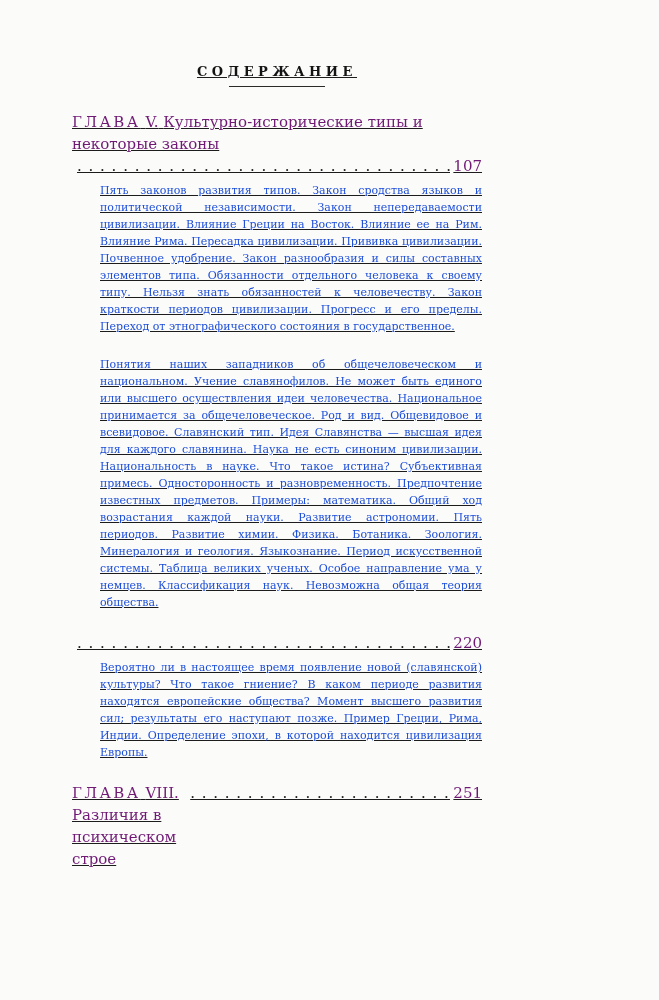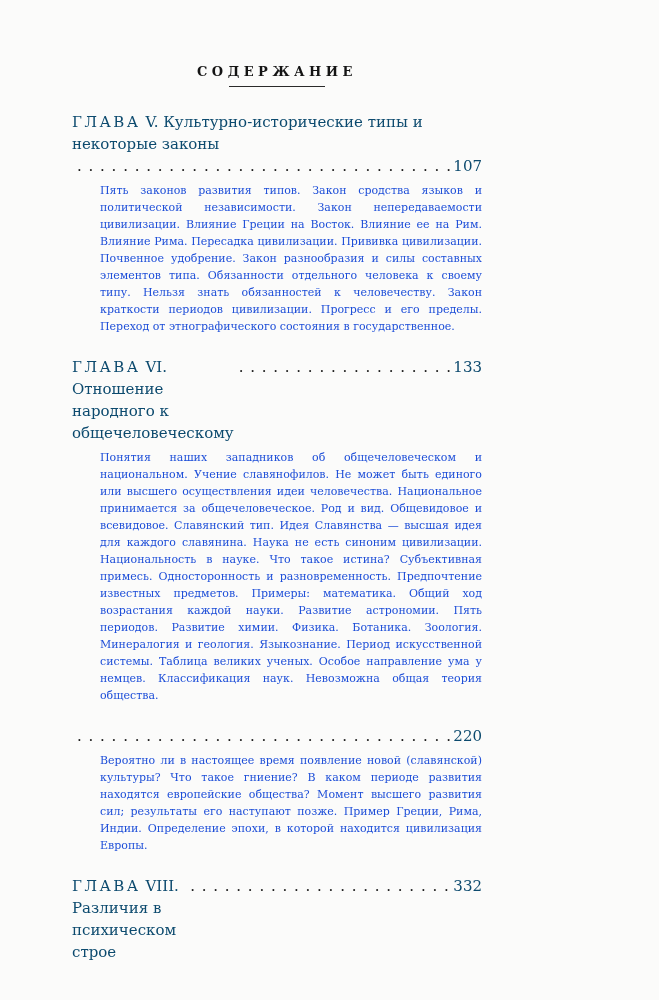--- a/index.html
+++ b/index.html
@@ -7,41 +7,42 @@
   body {
     background: #fbfbfa;
     color: #1c1c1c;
     font-family: "DejaVu Serif", "Liberation Serif", serif;
     overflow: hidden;
   }
   .page {
     width: 553px;
     height: 1000px;
     padding: 64px 71px 0 72px;
+    text-decoration: underline;
   }
   .page-heading {
     text-align: center;
     font-size: 13px;
     font-weight: bold;
     letter-spacing: 4.5px;
     color: #141414;
   }
   .heading-rule {
     width: 96px;
     height: 1px;
     background: #2a2a2a;
     margin: 7px auto 0;
   }
   .toc { margin-top: 24px; }
   .entry { margin-top: 21px; }
   .entry:first-child { margin-top: 0; }
   .toc-line {
     font-size: 15px;
     line-height: 22px;
-    color: #0c4a6e;
+    color: #701a75;
   }
   .toc-line.flex {
     display: flex;
     align-items: baseline;
   }
   .chapter-word { letter-spacing: 2.5px; }
   .toc-title { flex: 0 1 auto; }
   .leader {
     flex: 1 1 auto;
     overflow: hidden;
@@ -76,39 +77,34 @@
     <section class="entry">
       <div class="toc-line"><span class="chapter-word">ГЛАВА</span> <span>V.</span> <span>Культурно-исторические типы и некоторые законы</span></div>
       <div class="toc-line flex">
         <span class="leader"></span>
         <span class="page-num">107</span>
       </div>
       <p class="desc">Пять законов развития типов. Закон сродства языков и политической независимости. Закон непередаваемости цивилизации. Влияние Греции на Восток. Влияние ее на Рим. Влияние Рима. Пересадка цивилизации. Прививка цивилизации. Почвенное удобрение. Закон разнообразия и силы составных элементов типа. Обязанности отдельного человека к своему типу. Нельзя знать обязанностей к человечеству. Закон краткости периодов цивилизации. Прогресс и его пределы. Переход от этнографического состояния в государственное.</p>
     </section>
 
     <section class="entry">
-      <div class="toc-line flex">
-        <span class="toc-title"><span class="chapter-word">ГЛАВА</span> <span>VI.</span> <span>Отношение народного к общечеловеческому</span></span>
-        <span class="leader"></span>
-        <span class="page-num">133</span>
-      </div>
       <p class="desc">Понятия наших западников об общечеловеческом и национальном. Учение славянофилов. Не может быть единого или высшего осуществления идеи человечества. Национальное принимается за общечеловеческое. Род и вид. Общевидовое и всевидовое. Славянский тип. Идея Славянства — высшая идея для каждого славянина. Наука не есть синоним цивилизации. Национальность в науке. Что такое истина? Субъективная примесь. Односторонность и разновременность. Предпочтение известных предметов. Примеры: математика. Общий ход возрастания каждой науки. Развитие астрономии. Пять периодов. Развитие химии. Физика. Ботаника. Зоология. Минералогия и геология. Языкознание. Период искусственной системы. Таблица великих ученых. Особое направление ума у немцев. Классификация наук. Невозможна общая теория общества.</p>
     </section>
 
     <section class="entry">
       <div class="toc-line flex">
         <span class="leader"></span>
         <span class="page-num">220</span>
       </div>
       <p class="desc">Вероятно ли в настоящее время появление новой (славянской) культуры? Что такое гниение? В каком периоде развития находятся европейские общества? Момент высшего развития сил; результаты его наступают позже. Пример Греции, Рима, Индии. Определение эпохи, в которой находится цивилизация Европы.</p>
     </section>
 
     <section class="entry">
       <div class="toc-line flex">
         <span class="toc-title"><span class="chapter-word">ГЛАВА</span> <span>VIII.</span> <span>Различия в психическом строе</span></span>
         <span class="leader"></span>
-        <span class="page-num">332</span>
+        <span class="page-num">251</span>
       </div>
 
     </section>
 
   </div>
 </div>
 
 </body></html>

